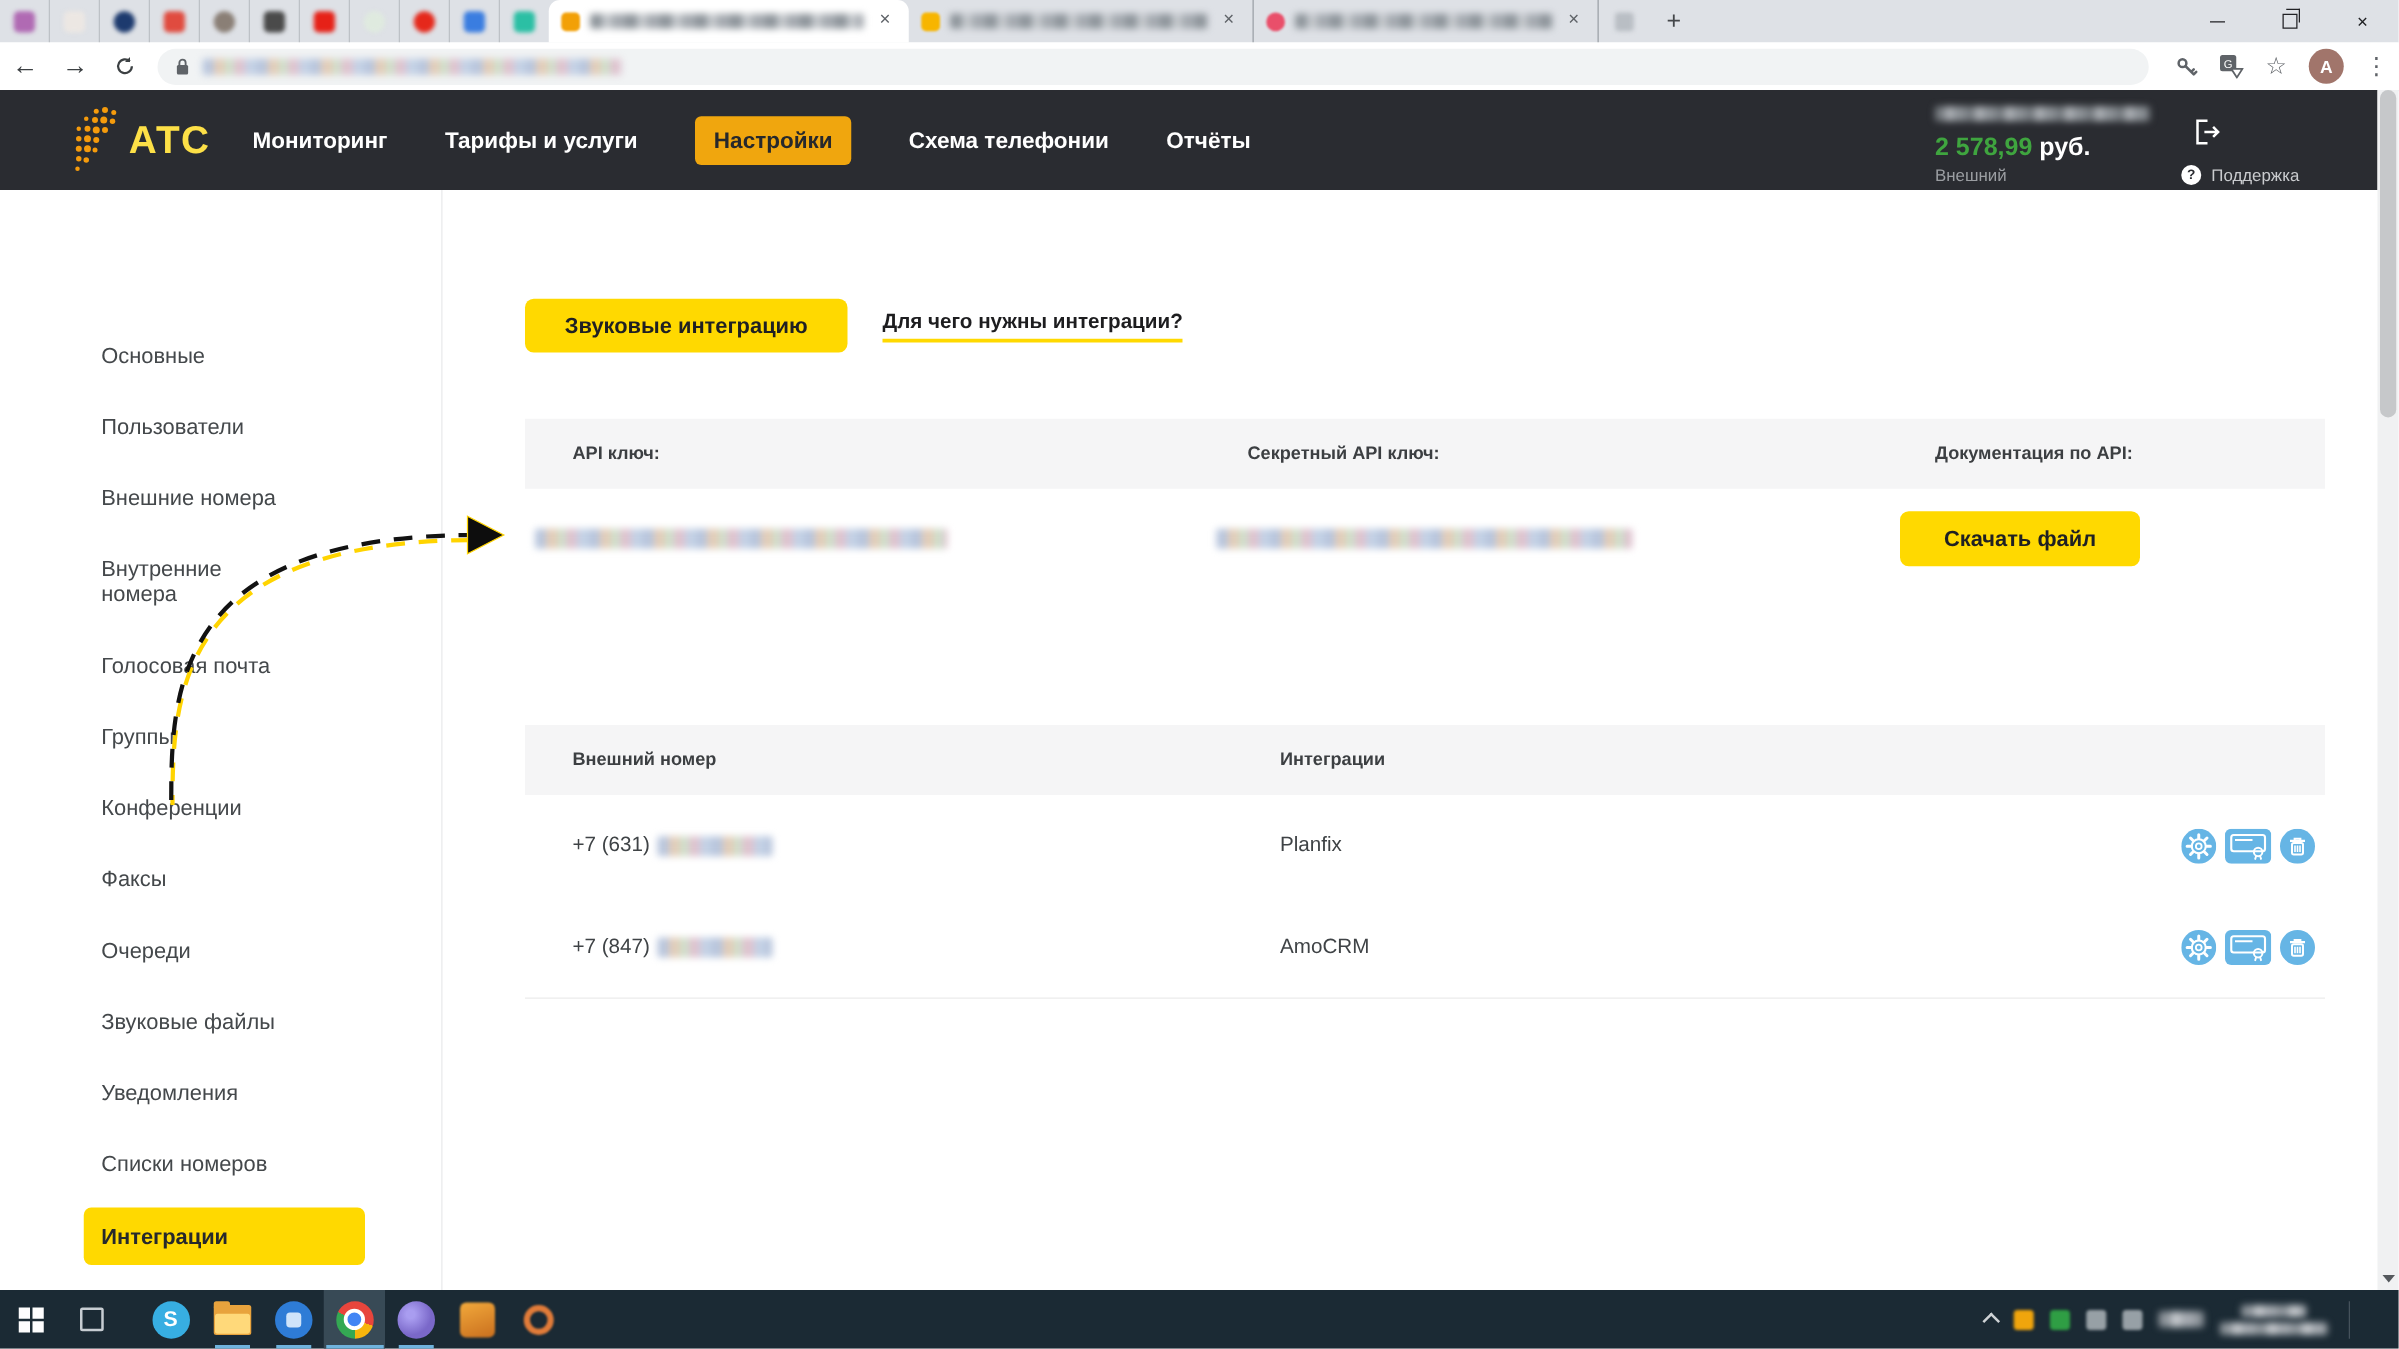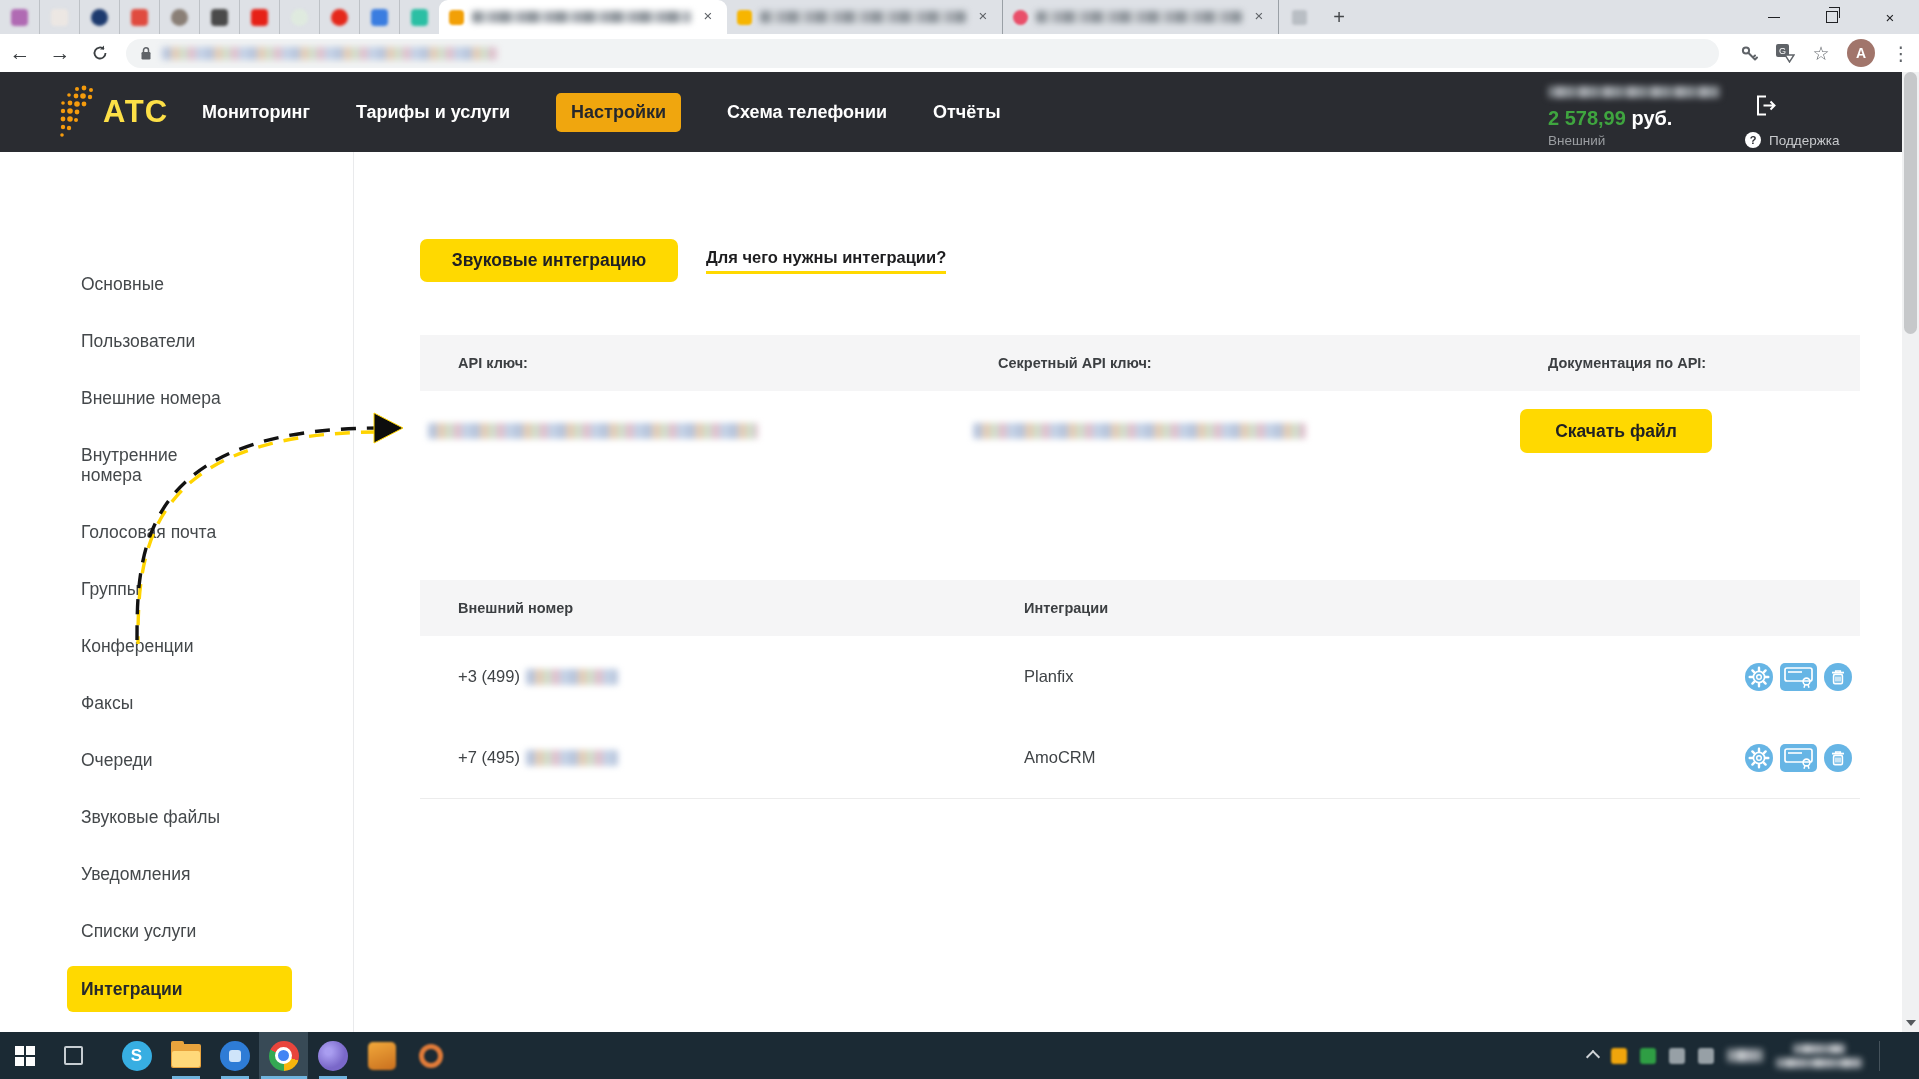--- a/index.html
+++ b/index.html
@@ -302,21 +302,21 @@
       <li>Пользователи</li>
       <li>Внешние номера</li>
       <li class="narrow">Внутренние номера</li>
       <li>Голосовая почта</li>
       <li>Группы</li>
       <li>Конференции</li>
       <li>Факсы</li>
       <li>Очереди</li>
       <li>Звуковые файлы</li>
       <li>Уведомления</li>
-      <li>Списки услуги</li>
+      <li>Списки номеров</li>
       <li class="active">Интеграции</li>
     </ul>
   </div>
 
   <svg class="arrowsvg" width="460" height="560" viewBox="0 0 460 560">
     <g fill="none" stroke-dasharray="15 11">
       <path d="M137 388 C137 300 140 176 380 176" stroke="#ffd400" stroke-width="3.4" transform="translate(1,4)" stroke-dashoffset="7"></path>
       <path d="M137 388 C137 300 140 176 380 176" stroke="#121212" stroke-width="3.4"></path>
     </g>
     <polygon points="374,161 374,191 403,176" fill="#0d0d0d" stroke="#ffd400" stroke-width="1"></polygon>
@@ -336,21 +336,21 @@
     <button class="downloadbtn">Скачать файл</button>
   </div>
 
   <div class="band tableband">
     <span class="blabel" style="left:38px">Внешний номер</span>
     <span class="blabel" style="left:604px">Интеграции</span>
   </div>
 
   <div class="trow r1">
     <div class="cellnum">
-      <span>+3 (499)</span>
+      <span>+7 (631)</span>
       <span class="px numblur"></span>
     </div>
     <div class="cellint">Planfix</div>
     <div class="actions">
       <svg width="28" height="28" viewBox="0 0 28 28">
         <circle cx="14" cy="14" r="14" fill="#66b5e5"></circle>
         <g stroke="#fff" fill="none" stroke-linecap="round">
           <circle cx="14" cy="14" r="5.6" stroke-width="1.7"></circle>
           <circle cx="14" cy="14" r="2.3" stroke-width="1.5"></circle>
           <g stroke-width="2.4">
@@ -372,21 +372,21 @@
           <path d="M11.7 9.6V8h4.6v1.6"></path>
           <rect x="9.6" y="11.4" width="8.8" height="9.2" rx="1.4"></rect>
           <path d="M12 13.4v5.2M14 13.4v5.2M16 13.4v5.2" stroke-width="1.3"></path>
         </g>
       </svg>
     </div>
   </div>
 
   <div class="trow r2">
     <div class="cellnum">
-      <span>+7 (495)</span>
+      <span>+7 (847)</span>
       <span class="px numblur"></span>
     </div>
     <div class="cellint">AmoCRM</div>
     <div class="actions">
       <svg width="28" height="28" viewBox="0 0 28 28">
         <circle cx="14" cy="14" r="14" fill="#66b5e5"></circle>
         <g stroke="#fff" fill="none" stroke-linecap="round">
           <circle cx="14" cy="14" r="5.6" stroke-width="1.7"></circle>
           <circle cx="14" cy="14" r="2.3" stroke-width="1.5"></circle>
           <g stroke-width="2.4">

